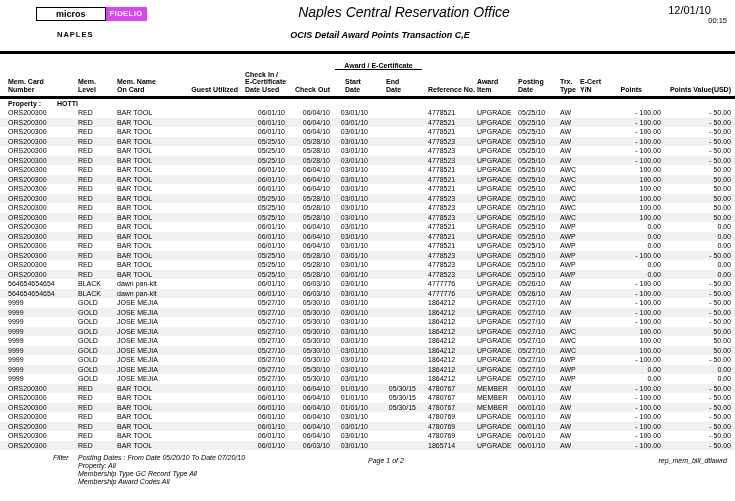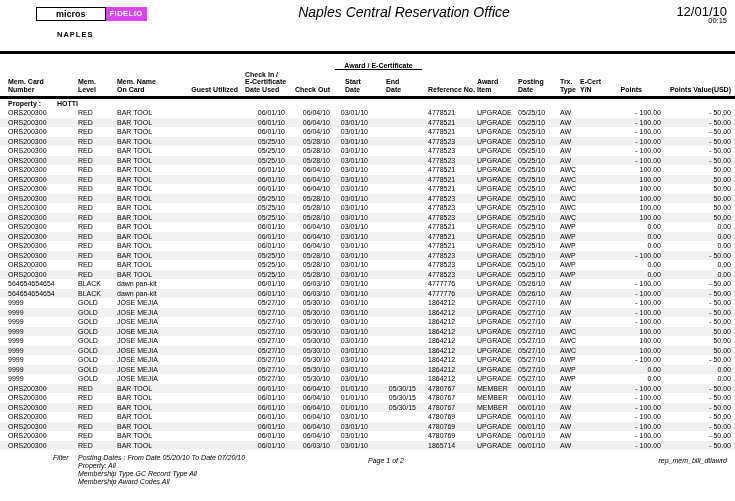--- a/index.html
+++ b/index.html
@@ -11,21 +11,21 @@
   .logo{position:absolute;left:36px;top:7px;white-space:nowrap;}
   .logo .micros{display:inline-block;background:#fff;color:#000;border:1px solid #000;
     font-weight:bold;font-size:9px;padding:0 19px;line-height:12px;vertical-align:top;}
   .logo .fidelio{display:inline-block;background:#d946ef;color:#fff;font-weight:bold;
     font-size:7.5px;padding:0 4px;line-height:14px;letter-spacing:.5px;vertical-align:top;}
   .logo .code{margin-top:5px;margin-left:21px;font-weight:bold;font-size:7.5px;letter-spacing:1px;}
   .office-title{position:absolute;left:380px;top:4px;transform:translateX(-50%);
     font-size:14px;font-style:italic;white-space:nowrap;margin-left:24px;}
   .report-title{position:absolute;left:380px;top:30px;transform:translateX(-50%);
     font-size:9px;font-style:italic;font-weight:bold;white-space:nowrap;}
-  .run-date{position:absolute;right:8px;top:4px;font-size:13px;}
+  .run-date{position:absolute;right:24px;top:4px;font-size:11px;}
   .run-time{position:absolute;right:8px;top:16px;font-size:7.5px;}
   .top-rule{position:absolute;left:0;top:51px;width:735px;height:3px;background:#000;}
 
   
   table.report{position:absolute;left:0;top:54px;width:735px;border-collapse:collapse;table-layout:fixed;}
   table.report th,table.report td{padding:0;margin:0;font-size:7px;white-space:nowrap;overflow:visible;}
   col.c1{width:70px}col.c2{width:40px}col.c3{width:72px}col.c4{width:58px}col.c5{width:48px}
   col.c6{width:47px}col.c7{width:40px}col.c8{width:47px}col.c9{width:50px}col.c10{width:39px}
   col.c11{width:42px}col.c12{width:26px}col.c13{width:24px}col.c14{width:60px}col.c15{width:72px}
 
@@ -83,20 +83,21 @@
 <body>
 
 <div class="page">
 
   <div class="logo">
     <span class="micros">micros</span><span class="fidelio">FIDELIO</span>
     <div class="code">NAPLES</div>
   </div>
 
   <div class="office-title">Naples Central Reservation Office</div>
+  <div class="report-title">OCIS Detail Award Points Transaction C,E</div>
   <div class="run-date">12/01/10</div>
   <div class="run-time">00:15</div>
   <div class="top-rule"></div>
 
   <table class="report">
     <colgroup>
       <col class="c1">
         <col class="c2">
         <col class="c3">
         <col class="c4">

